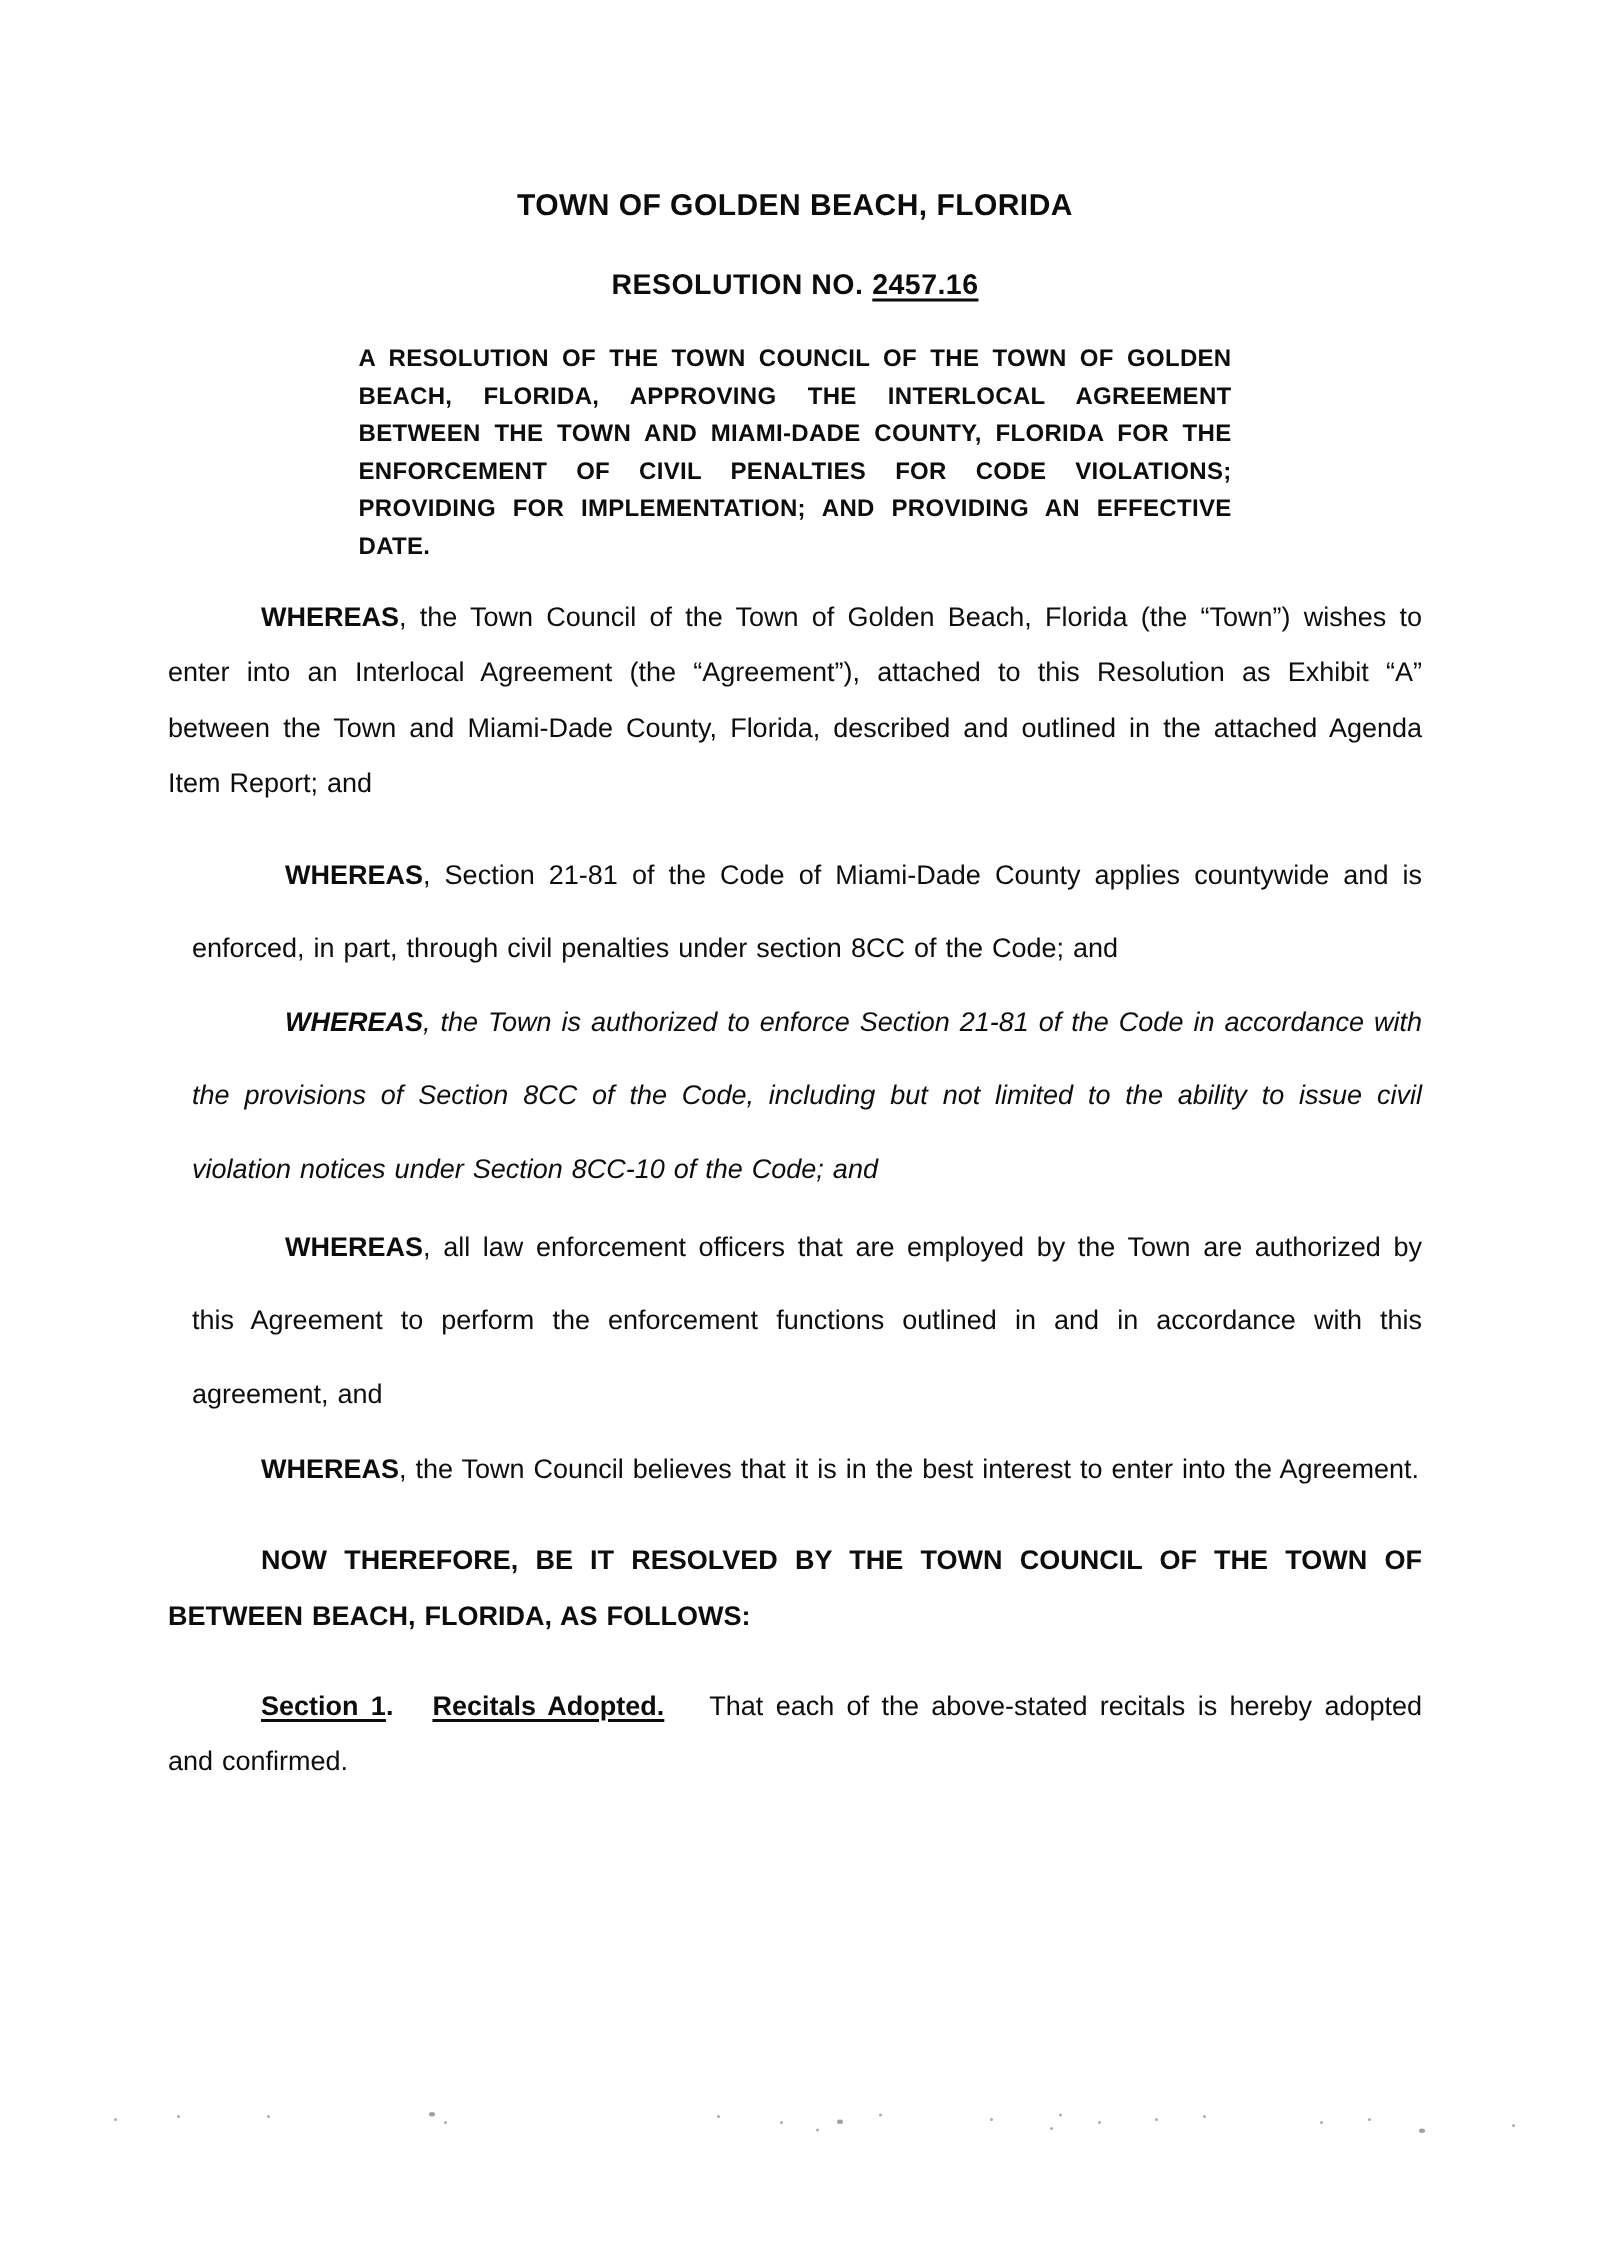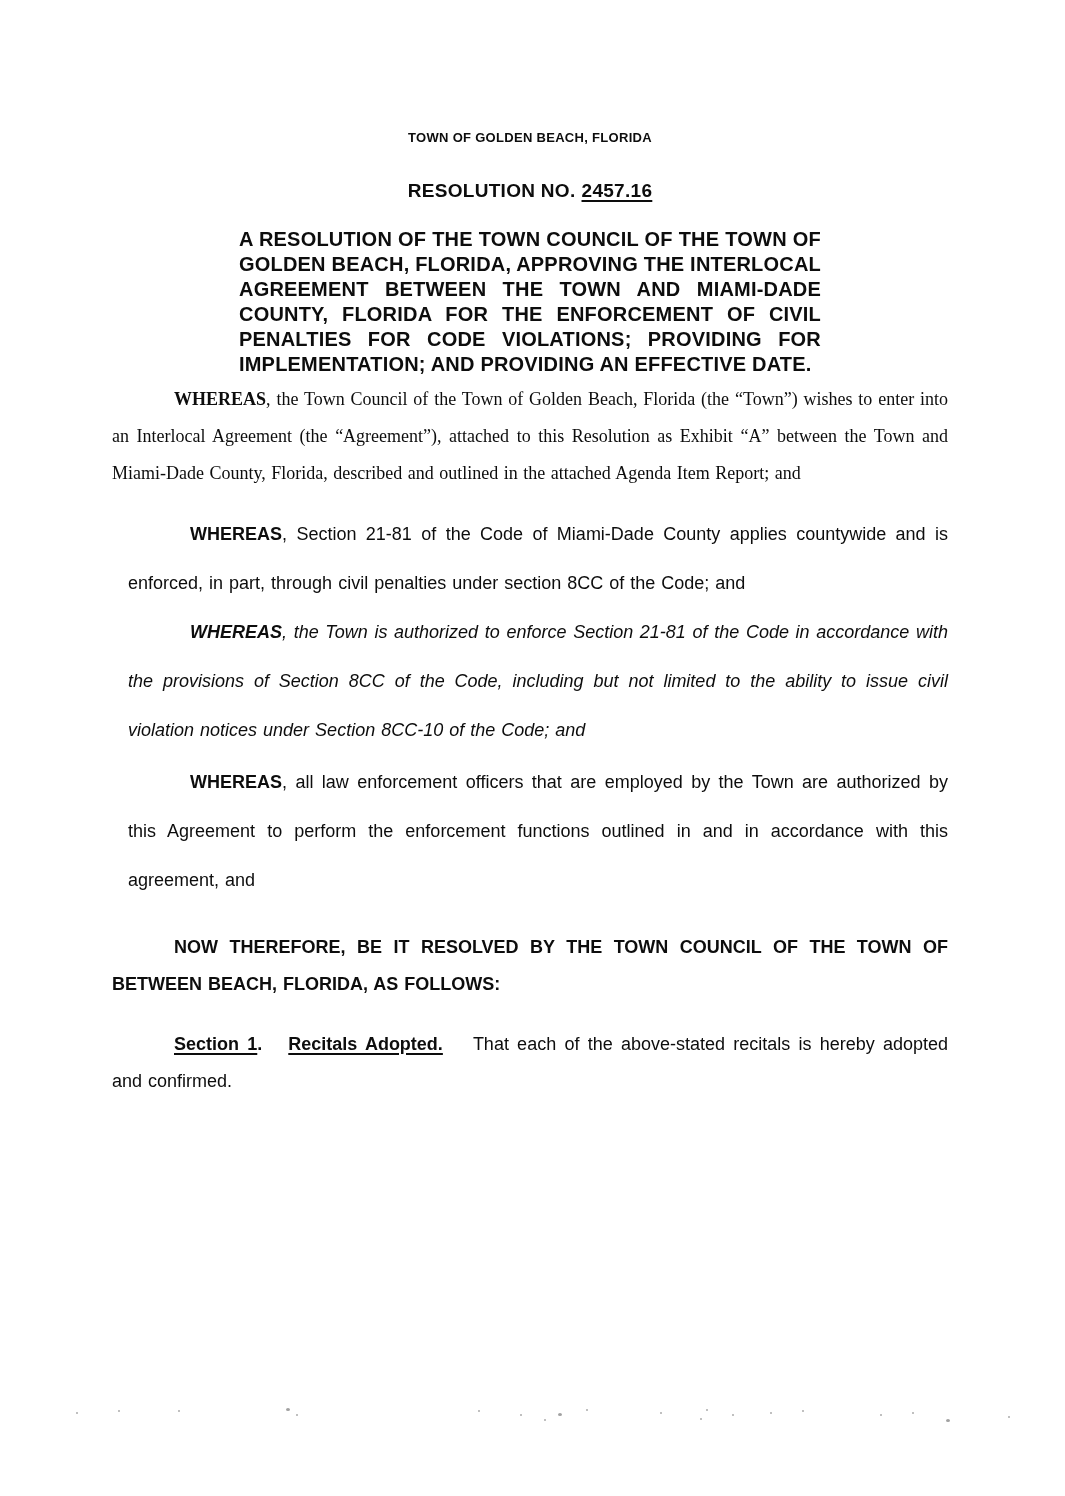--- a/index.html
+++ b/index.html
@@ -8,46 +8,46 @@
     width: 1065px; height: 1496px;
     position: relative; overflow: hidden;
     font-family: "Liberation Sans", "DejaVu Sans", sans-serif;
     color: #0d0d0d;
     -webkit-font-smoothing: antialiased;
   }
   .page { position: absolute; top: 0; left: 0; width: 1065px; height: 1496px; padding: 0 117px 0 112px; }
 
   .doc-title {
     margin-top: 126px; text-align: center;
-    font-size: 13px; font-weight: bold; line-height: 23px;
+    font-size: 20px; font-weight: bold; line-height: 23px;
     letter-spacing: 0.3px;
   }
   .res-line {
     margin-top: 30px; text-align: center;
     font-size: 19px; font-weight: bold; line-height: 23px;
     letter-spacing: 0.3px;
   }
   .res-line .label { margin-right: 6px; }
   .u { text-decoration: underline; text-decoration-thickness: 2px; text-underline-offset: 3px; }
 
   .summary {
     margin-top: 25px; margin-left: 127px; width: 582px;
-    font-size: 20px; font-weight: bold; line-height: 25px;
+    font-size: 16px; font-weight: bold; line-height: 25px;
     text-align: justify; letter-spacing: 0.2px;
   }
 
   .para {
     font-size: 18px; text-align: justify; text-indent: 62px;
     word-spacing: 1px;
   }
   .lh37 { line-height: 37px; }
   .lh49 { line-height: 49px; margin-left: 16px; }
   .bold { font-weight: bold; }
 
-  .mt-p1 { margin-top: 4px; font-family: Liberation Serif, serif; }
+  .mt-p1 { margin-top: 16px; }
   .mt-p2 { margin-top: 18px; }
   .mt-p3 { margin-top: 0px; font-style: italic; }
   .mt-p4 { margin-top: 3px; }
   .mt-p5 { margin-top: 7px; }
   .mt-res { margin-top: 24px; }
   .mt-sec { margin-top: 23px; }
 
   .sec-sp1 { display: inline-block; width: 26px; }
   .sec-sp2 { display: inline-block; width: 30px; }
 
@@ -77,20 +77,21 @@
   <p class="summary">A RESOLUTION OF THE TOWN COUNCIL OF THE TOWN OF GOLDEN BEACH, FLORIDA, APPROVING THE INTERLOCAL AGREEMENT BETWEEN THE TOWN AND MIAMI-DADE COUNTY, FLORIDA FOR THE ENFORCEMENT OF CIVIL PENALTIES FOR CODE VIOLATIONS; PROVIDING FOR IMPLEMENTATION; AND PROVIDING AN EFFECTIVE DATE.</p>
 
   <p class="para lh37 mt-p1"><b>WHEREAS</b><span>, the Town Council of the Town of Golden Beach, Florida (the “Town”) wishes to enter into an Interlocal Agreement (the “Agreement”), attached to this Resolution as Exhibit “A” between the Town and Miami-Dade County, Florida, described and outlined in the attached Agenda Item Report; and</span></p>
 
   <p class="para lh49 mt-p2"><b>WHEREAS</b><span>, Section 21-81 of the  Code of Miami-Dade County applies countywide and is enforced, in part, through civil penalties under section 8CC of the Code; and</span></p>
 
   <p class="para lh49 mt-p3"><b>WHEREAS</b><span>, the Town is authorized to enforce Section 21-81 of the Code in accordance with the provisions of Section 8CC of the Code, including but not limited to the ability to issue civil violation notices under Section 8CC-10 of the Code; and</span></p>
 
   <p class="para lh49 mt-p4"><b>WHEREAS</b><span>, all law enforcement officers that are employed by the Town are authorized by this Agreement to perform the enforcement functions outlined in and in accordance with this agreement, and</span></p>
 
+  <p class="para lh37 mt-p5"><b>WHEREAS</b><span>, the Town Council believes that it is in the best interest to enter into the Agreement.</span></p>
 
   <p class="para lh37 bold mt-res">NOW THEREFORE, BE IT RESOLVED BY THE TOWN COUNCIL OF THE TOWN OF BETWEEN BEACH, FLORIDA, AS FOLLOWS:</p>
 
   <p class="para lh37 mt-sec"><b class="u">Section 1</b><b>.</b><span class="sec-sp1"></span><b class="u">Recitals Adopted.</b><span class="sec-sp2"></span><span>That each of the above-stated recitals is hereby adopted and confirmed.</span></p>
 
 
 </div>
 
 <div class="noise">
   <i style="left:76px;top:1412px"></i>

